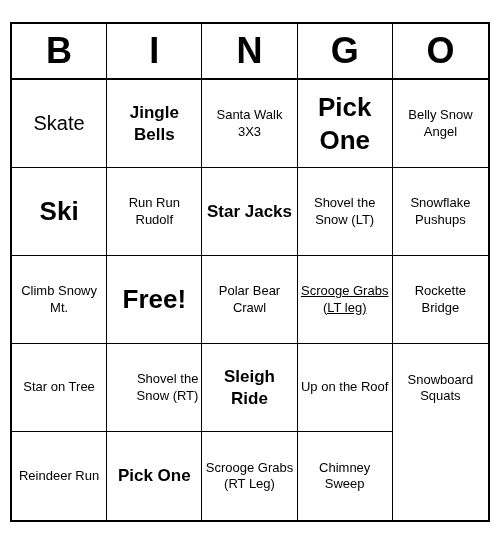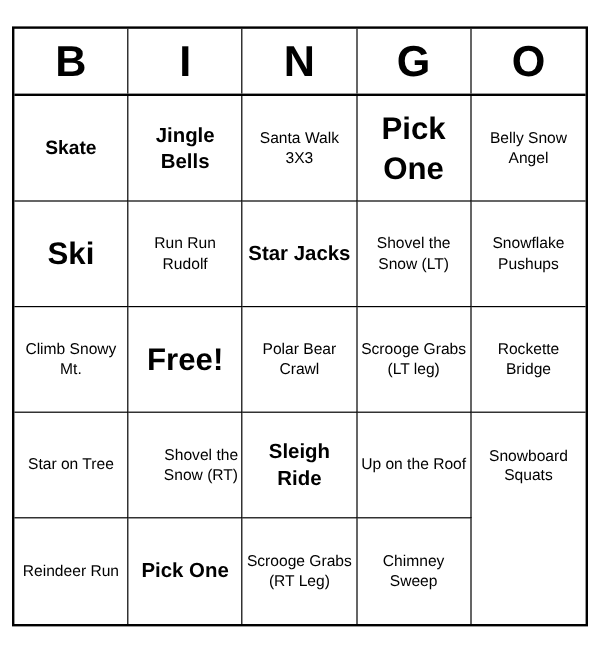--- a/index.html
+++ b/index.html
@@ -54,22 +54,22 @@
       border-right: none;
     }
     .bingo-grid .bingo-cell:nth-last-child(-n+5) {
       border-bottom: none;
     }
     .cell-text {
       font-size: 13px;
       line-height: 1.25;
     }
     .cell-text.large {
-      font-size: 16px;
-      font-weight: bold;
+      font-size: 20px;
+      font-weight: normal;
     }
     .cell-text.xlarge {
       font-size: 26px;
       font-weight: bold;
     }
     .cell-text.medium {
       font-size: 17px;
       font-weight: bold;
     }
   </style>
@@ -118,21 +118,21 @@
       <div class="bingo-cell">
         <span class="cell-text" style="white-space: pre-line;">Climb Snowy Mt.</span>
       </div>
       <div class="bingo-cell">
         <span class="cell-text xlarge" style="white-space: pre-line;">Free!</span>
       </div>
       <div class="bingo-cell">
         <span class="cell-text" style="white-space: pre-line;">Polar Bear Crawl</span>
       </div>
       <div class="bingo-cell">
-        <span class="cell-text" style="white-space: pre-line;">Scrooge Grabs (LT leg)</span>
+        <span class="cell-text" style="white-space: pre-line; text-decoration: underline;">Scrooge Grabs (LT leg)</span>
       </div>
       <div class="bingo-cell">
         <span class="cell-text" style="white-space: pre-line;">Rockette Bridge</span>
       </div>
       <div class="bingo-cell">
         <span class="cell-text" style="white-space: pre-line;">Star on Tree</span>
       </div>
       <div class="bingo-cell">
         <span class="cell-text" style="white-space: pre-line; text-align: right;">Shovel the Snow (RT)</span>
       </div>

